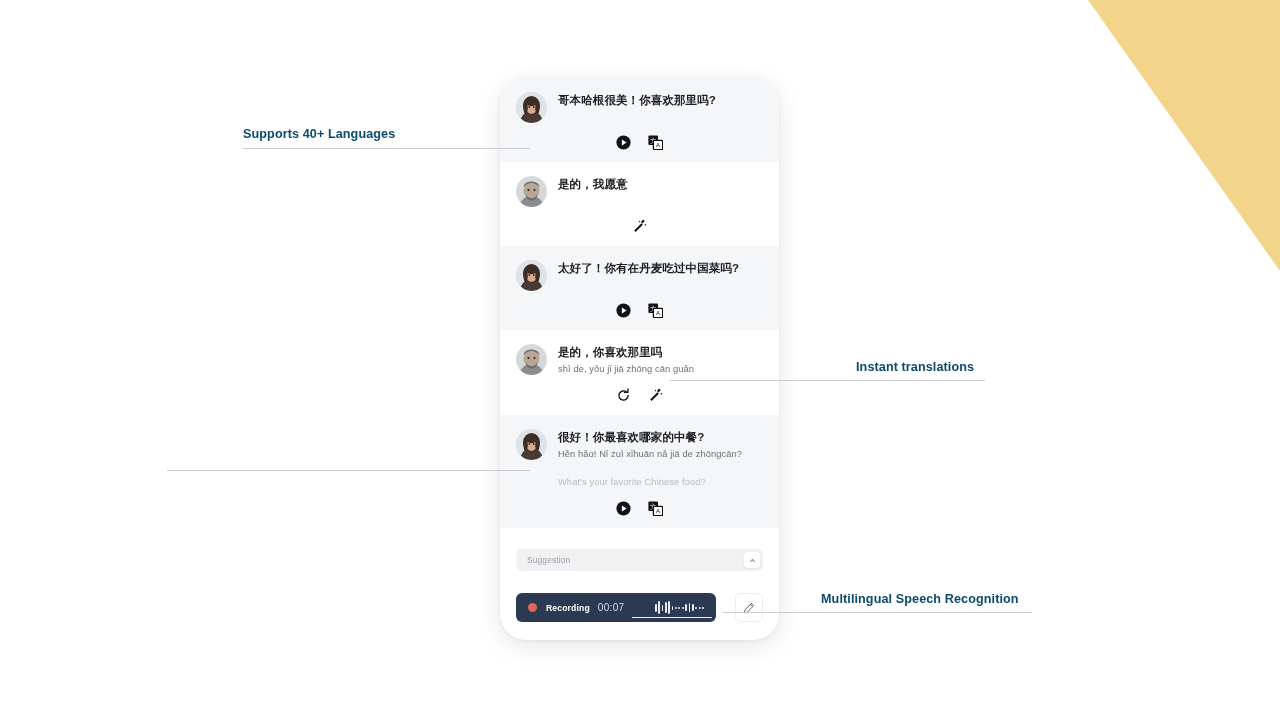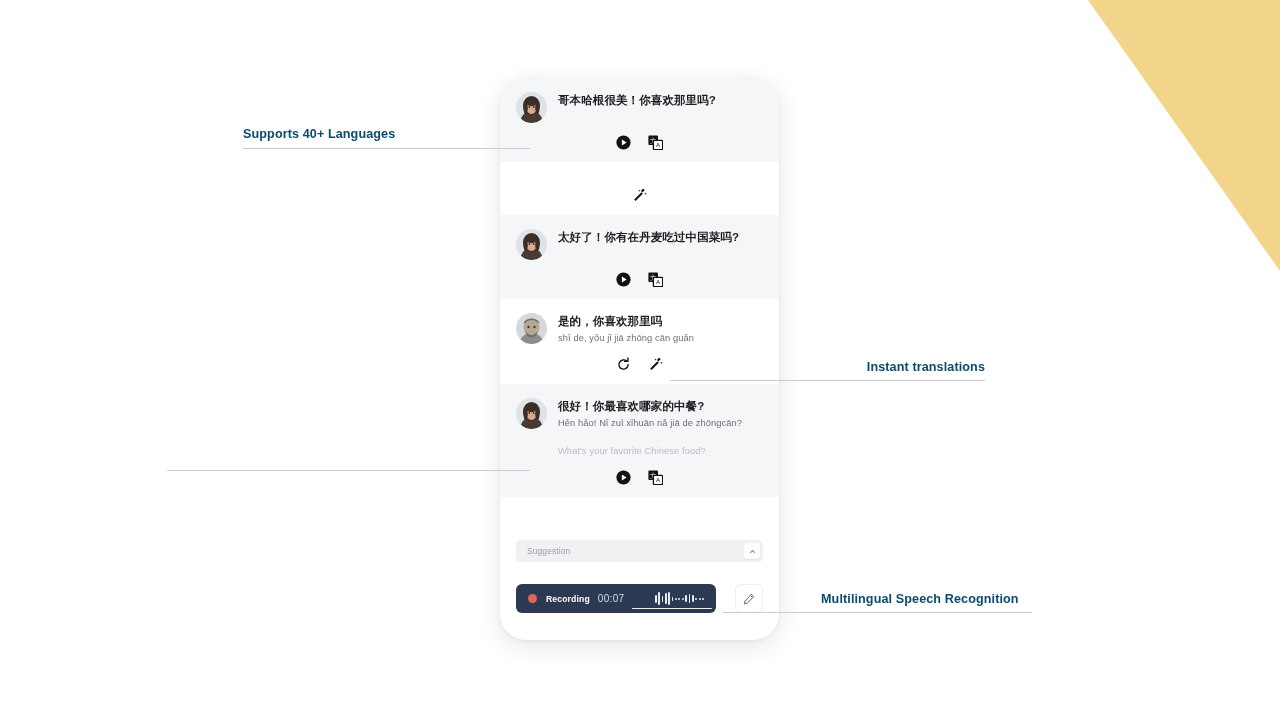--- a/index.html
+++ b/index.html
@@ -104,21 +104,21 @@
     width: 16px; height: 16px;
     background: #ffffff;
     border-radius: 4px;
     display: flex; align-items: center; justify-content: center;
     box-shadow: 0 1px 2px rgba(0,0,0,0.07);
   }
   .chevron-btn svg { display: block; width: 7px; height: 7px; }
 
   
   .rec-wrap {
-    padding: 10px 16px 27px 16px;
+    padding: 10px 16px 18px 16px;
     display: flex; align-items: center; gap: 19px;
   }
   .rec-bar {
     flex: 1 1 auto;
     height: 29px;
     background: #2b3a52;
     border-radius: 6px;
     display: flex; align-items: center;
     padding: 0 12px;
     position: relative;
@@ -182,21 +182,21 @@
 
   .callout-langs { left: 243px; top: 127px; }
   .callout-langs .cap { margin-bottom: 7px; }
   .callout-langs .rule { width: 287px; }
 
   .callout-roman { left: 167px; top: 470px; }
   .callout-roman .cap { margin-bottom: 7px; }
   .callout-roman .rule { width: 363px; }
 
   .callout-instant { left: 670px; top: 360px; }
-  .callout-instant .cap { margin-bottom: 6px; text-align: right; }
+  .callout-instant .cap { margin-left: 186px; margin-bottom: 6px; }
   .callout-instant .rule { width: 315px; }
 
   .callout-speech { left: 723px; top: 592px; }
   .callout-speech .cap { margin-left: 98px; margin-bottom: 6px; }
   .callout-speech .rule { width: 309px; }
 </style>
 </head>
 <body>
 
 <div class="stage">
@@ -246,20 +246,43 @@
                   <rect x="0.4" y="0.4" width="9.6" height="9.6" rx="1" fill="#111214"></rect>
                   <text x="5.2" y="7.6" font-size="6.6" fill="#ffffff" text-anchor="middle" font-family="Liberation Sans, sans-serif">文</text>
                   <rect x="5.4" y="5.4" width="9.2" height="9.2" rx="1" fill="#ffffff" stroke="#111214" stroke-width="1.3"></rect>
                   <text x="10" y="12.4" font-size="6.2" fill="#111214" text-anchor="middle" font-family="Liberation Sans, sans-serif">A</text>
                 </svg>
             </span>
           </div>
         </div>
 
         <div class="msg plain">
+          <div class="msg-top">
+            <div class="avatar">
+              <svg viewBox="0 0 31 31">
+                  <defs>
+                    <clipPath id="c2">
+                      <circle cx="15.5" cy="15.5" r="15.5"></circle>
+                    </clipPath>
+                  </defs>
+                  <g clip-path="url(#c2)">
+                    <rect width="31" height="31" fill="#d6d8da"></rect>
+                    <ellipse cx="15.5" cy="31" rx="12" ry="11" fill="#8b8d90"></ellipse>
+                    <ellipse cx="15.5" cy="14.5" rx="8" ry="9" fill="#b9a795"></ellipse>
+                    <path d="M7.6 11 Q15.5 3 23.4 11 Q23.4 6 15.5 5.4 Q7.6 6 7.6 11Z" fill="#6e6f72"></path>
+                    <path d="M9.8 18.5 Q15.5 26 21.2 18.5 Q21.2 24 15.5 24.4 Q9.8 24 9.8 18.5Z" fill="#6e6f72"></path>
+                    <ellipse cx="12.5" cy="14" rx="1.1" ry="1.2" fill="#3b3c3f"></ellipse>
+                    <ellipse cx="18.5" cy="14" rx="1.1" ry="1.2" fill="#3b3c3f"></ellipse>
+                  </g>
+                </svg>
+            </div>
+            <div class="bubble-text">
+              <div class="line-primary">是的，我愿意</div>
+            </div>
+          </div>
           <div class="actions">
             <span class="act">
               <svg viewBox="0 0 15 15">
                   <path d="M2.2 12.9 L9.4 5.7 L10.8 7.1 L3.6 14.3 Z" fill="#111214" transform="translate(0,-1.4)"></path>
                   <path d="M9.0 4.4 L11.3 2.1 L12.7 3.5 L10.4 5.8 Z" fill="#111214" transform="translate(0,-1.4)"></path>
                   <path d="M10.9 0.6 l0.45 1.15 1.15 0.45 -1.15 0.45 -0.45 1.15 -0.45 -1.15 -1.15 -0.45 1.15 -0.45 Z" fill="#111214"></path>
                   <path d="M13.4 4.6 l0.35 0.9 0.9 0.35 -0.9 0.35 -0.35 0.9 -0.35 -0.9 -0.9 -0.35 0.9 -0.35 Z" fill="#111214"></path>
                   <path d="M7.6 1.6 l0.3 0.75 0.75 0.3 -0.75 0.3 -0.3 0.75 -0.3 -0.75 -0.75 -0.3 0.75 -0.3 Z" fill="#111214"></path>
                 </svg>
             </span>

